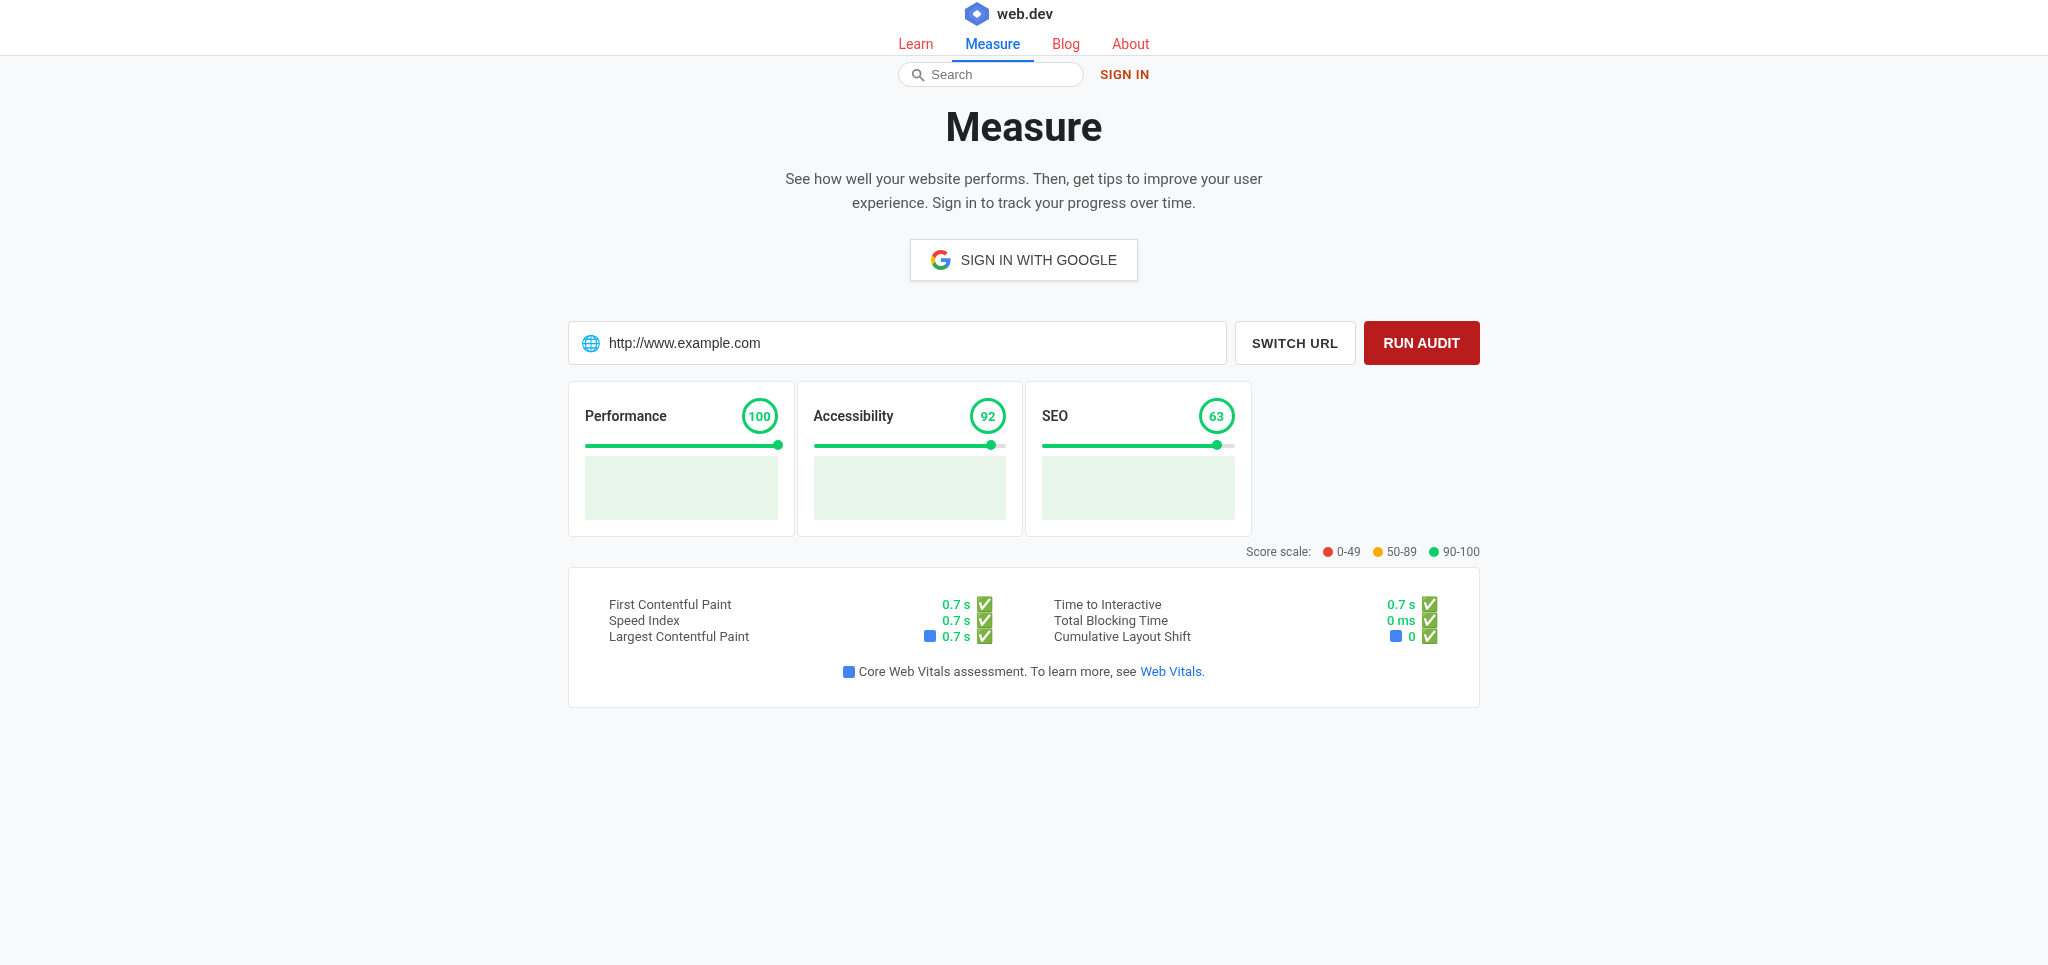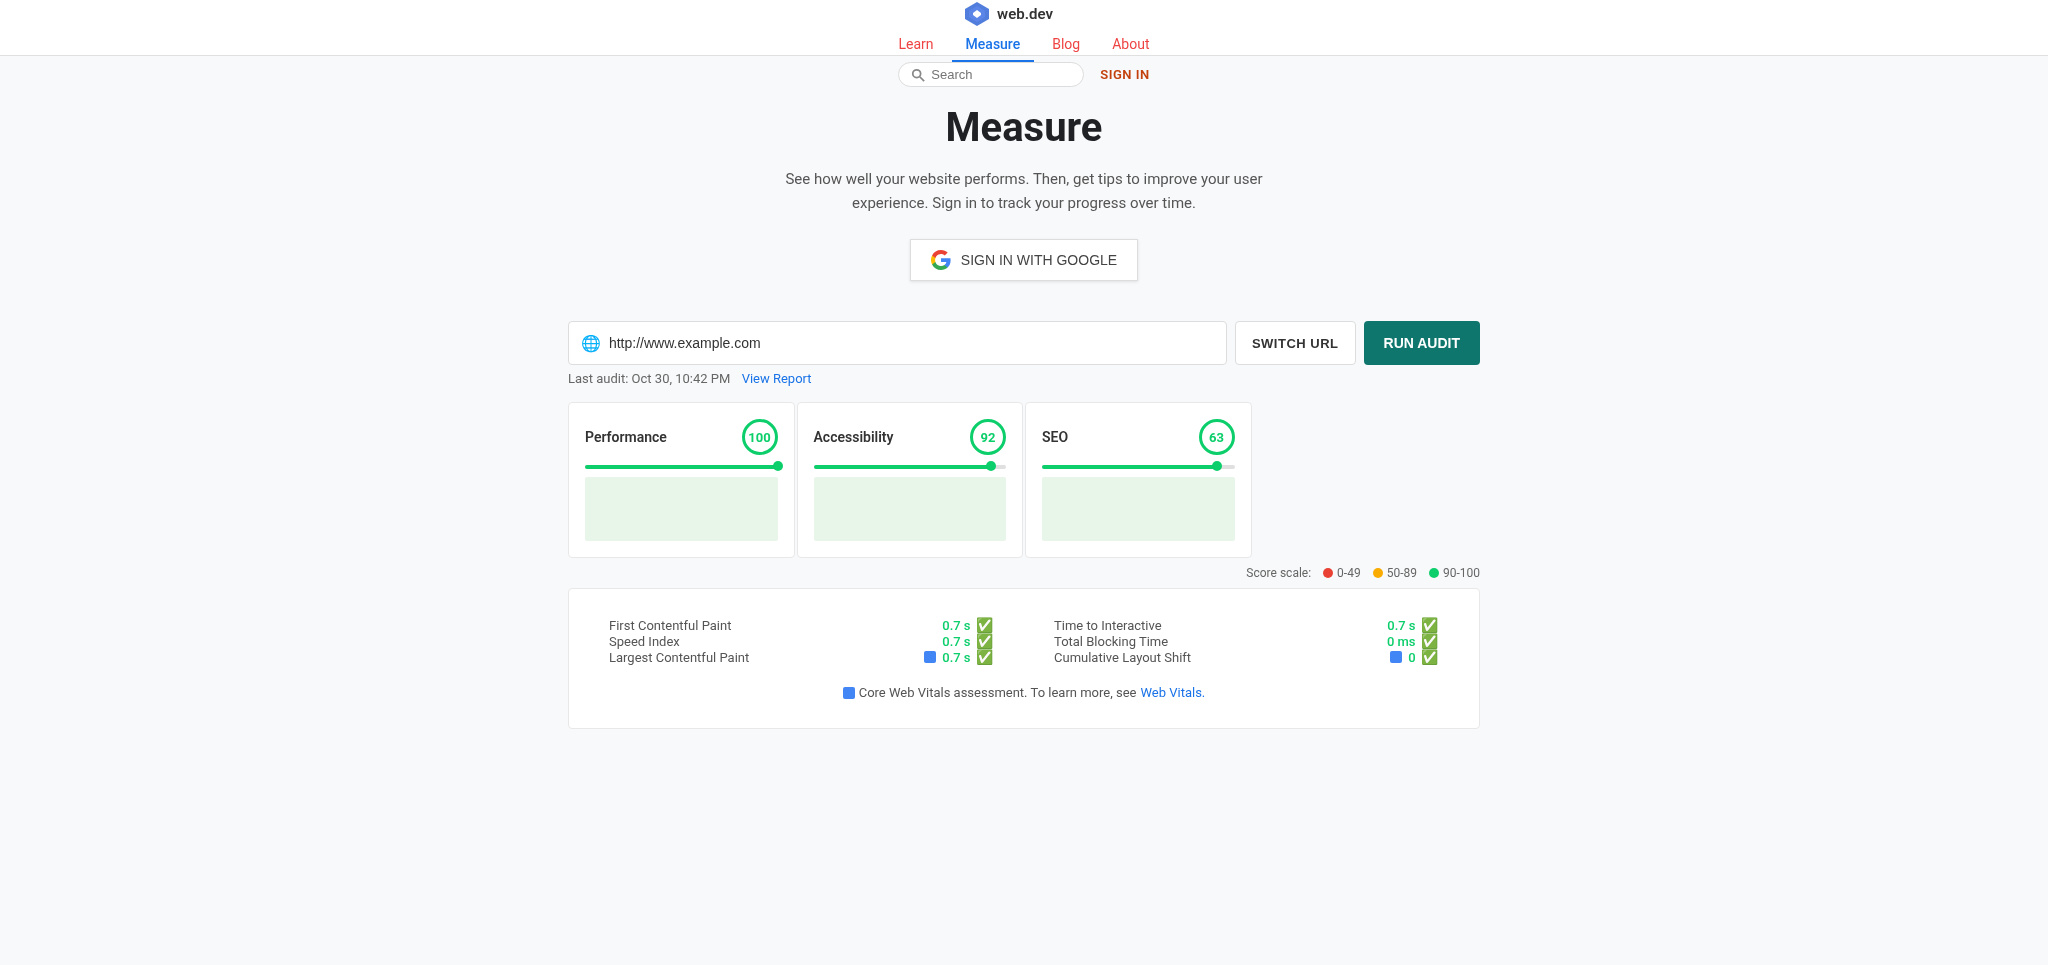--- a/index.html
+++ b/index.html
@@ -29,21 +29,21 @@
     .sign-in-google { display: inline-flex; align-items: center; gap: 10px; border: 1px solid #ddd; border-radius: 0; padding: 10px 20px; background: #fff; cursor: pointer; font-size: 14px; font-weight: 500; color: #444; box-shadow: 0 1px 3px rgba(0,0,0,0.1); }
     .google-logo { width: 20px; height: 20px; }
 
     
     .url-section { margin-bottom: 12px; }
     .url-row { display: flex; gap: 8px; align-items: center; }
     .url-input-wrapper { flex: 1; display: flex; align-items: center; border: 1px solid #ddd; border-radius: 4px; background: #fff; padding: 0 12px; height: 44px; }
     .url-input-wrapper .globe-icon { margin-right: 8px; color: #888; font-size: 16px; }
     .url-input-wrapper input { border: none; outline: none; font-size: 14px; flex: 1; color: #333; }
     .switch-url-btn { border: 1px solid #ddd; background: #fff; padding: 10px 16px; border-radius: 4px; font-size: 13px; font-weight: 600; color: #333; cursor: pointer; height: 44px; white-space: nowrap; letter-spacing: 0.5px; }
-    .run-audit-btn { background: #0f766e; color: #fff; border: none; padding: 10px 20px; border-radius: 4px; font-size: 14px; font-weight: 600; cursor: pointer; height: 44px; white-space: nowrap; }
+    .run-audit-btn { background: #b91c1c; color: #fff; border: none; padding: 10px 20px; border-radius: 4px; font-size: 14px; font-weight: 600; cursor: pointer; height: 44px; white-space: nowrap; }
     .last-audit { font-size: 13px; color: #666; margin-top: 6px; }
     .last-audit a { color: #1a73e8; text-decoration: none; margin-left: 8px; }
 
     
     .score-cards { display: grid; grid-template-columns: repeat(4, 1fr); gap: 2px; margin-top: 16px; margin-bottom: 8px; }
     .score-card { background: #fff; border: 1px solid #e8e8e8; padding: 16px 16px 16px; border-radius: 4px; }
     .score-card-header { display: flex; align-items: center; justify-content: space-between; margin-bottom: 10px; }
     .score-card-title { font-size: 14px; font-weight: 600; color: #333; }
     .score-circle { width: 36px; height: 36px; border-radius: 50%; border: 3px solid #0cce6b; display: flex; align-items: center; justify-content: center; font-size: 13px; font-weight: 700; color: #0cce6b; }
     .score-bar-area { margin-top: 8px; padding-bottom: 0; }
@@ -117,24 +117,20 @@
 
   <div class="url-section">
     <div class="url-row">
       <div class="url-input-wrapper">
         <span class="globe-icon">🌐</span>
         <input type="text" value="http://www.example.com" style="">
       </div>
       <button class="switch-url-btn">SWITCH URL</button>
       <button class="run-audit-btn">RUN AUDIT</button>
     </div>
-    <div class="last-audit">
-      <span>Last audit: Oct 30, 10:42 PM</span>
-      <a href="#">View Report</a>
-    </div>
   </div>
 
   <div class="score-cards" id="score-cards-container">
   <div class="score-card">
     <div class="score-card-header">
       <span class="score-card-title">Performance</span>
       <div class="score-circle">100</div>
     </div>
     <div class="score-bar-area">
       <div class="score-bar-track">

